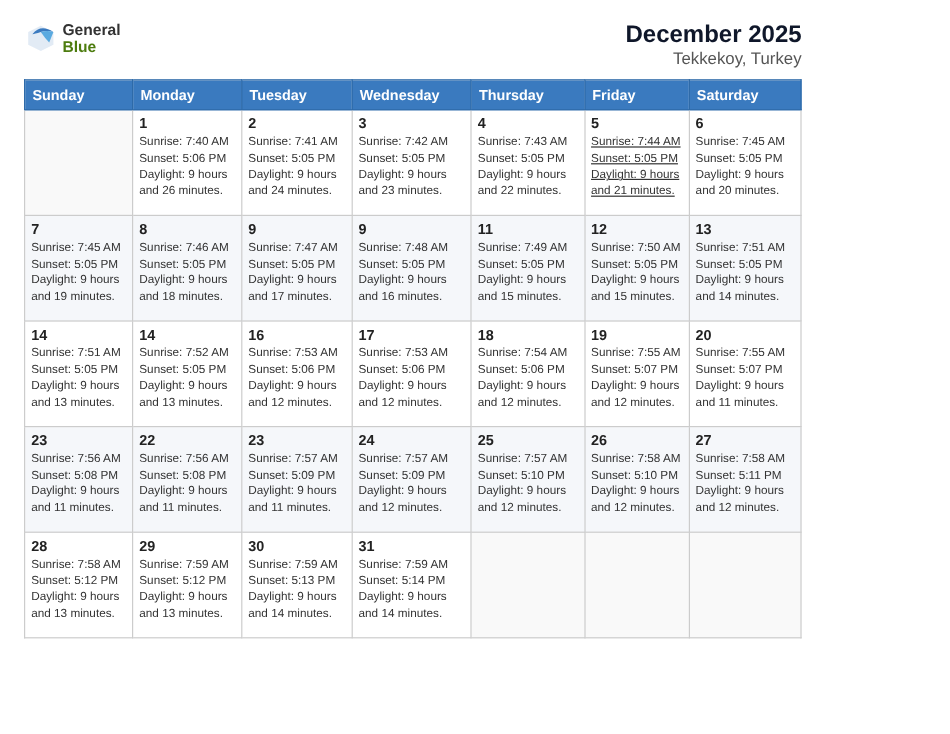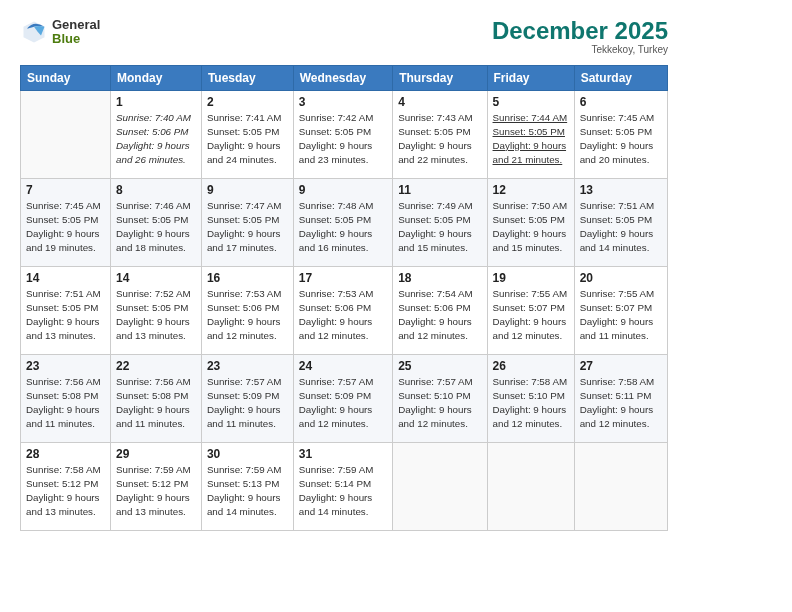--- a/index.html
+++ b/index.html
@@ -37,27 +37,27 @@
     }
     .logo-text span:first-child { color: #333; }
     .logo-icon {
       width: 28px;
       height: 28px;
     }
     .title-block {
       text-align: right;
     }
     .title-block h1 {
-      font-size: 24px;
+      font-size: 20px;
       font-weight: bold;
-      color: #0f766e;
+      color: #0f172a;
       line-height: 1.1;
     }
     .title-block h2 {
-      font-size: 10px;
+      font-size: 14px;
       color: #555;
       font-weight: normal;
     }
     .calendar {
       width: 100%;
       border-collapse: collapse;
       font-size: 10.5px;
     }
     .calendar thead tr th {
       background: #3a7abf;
@@ -129,21 +129,21 @@
           <th>Thursday</th>
           <th>Friday</th>
           <th>Saturday</th>
         </tr>
     </thead>
     <tbody>
     <tr>
           <td class="empty-cell"></td>
           <td>
             <span class="day-number">1</span>
-            <div class="day-info" style="white-space: pre-line; font-style: italic;">Sunrise: 7:40 AM
+            <div class="day-info" style="white-space: pre-line;">Sunrise: 7:40 AM
 Sunset: 5:06 PM
 Daylight: 9 hours
 and 26 minutes.</div>
           </td>
           <td>
             <span class="day-number">2</span>
             <div class="day-info" style="white-space: pre-line;">Sunrise: 7:41 AM
 Sunset: 5:05 PM
 Daylight: 9 hours
 and 24 minutes.</div>

